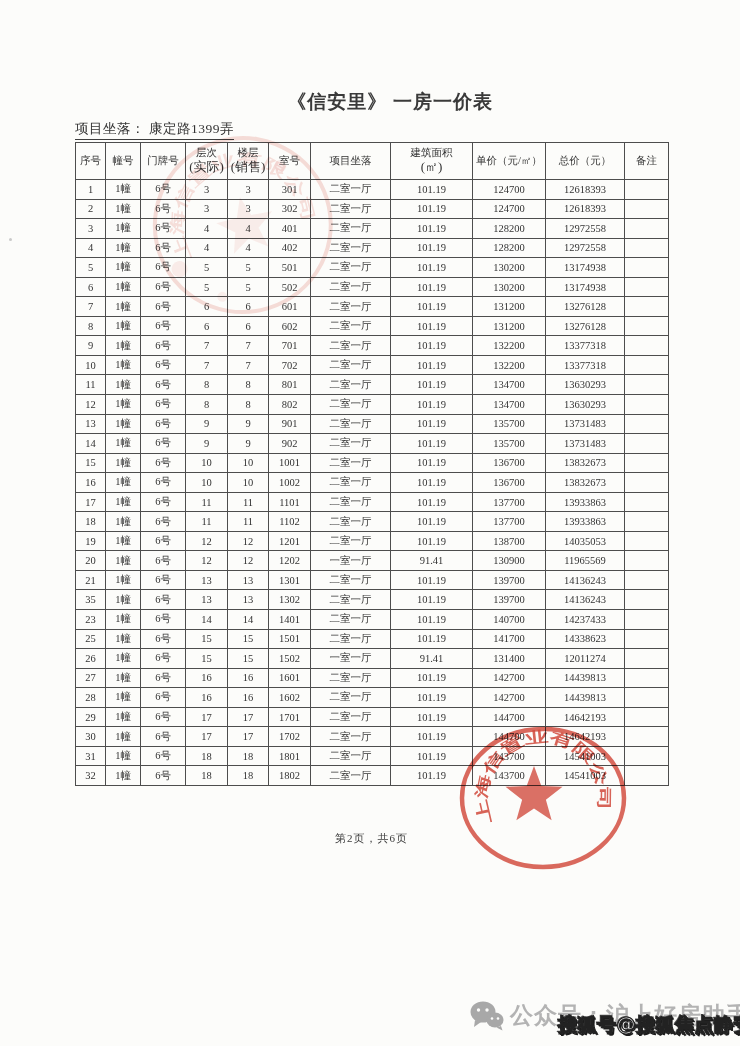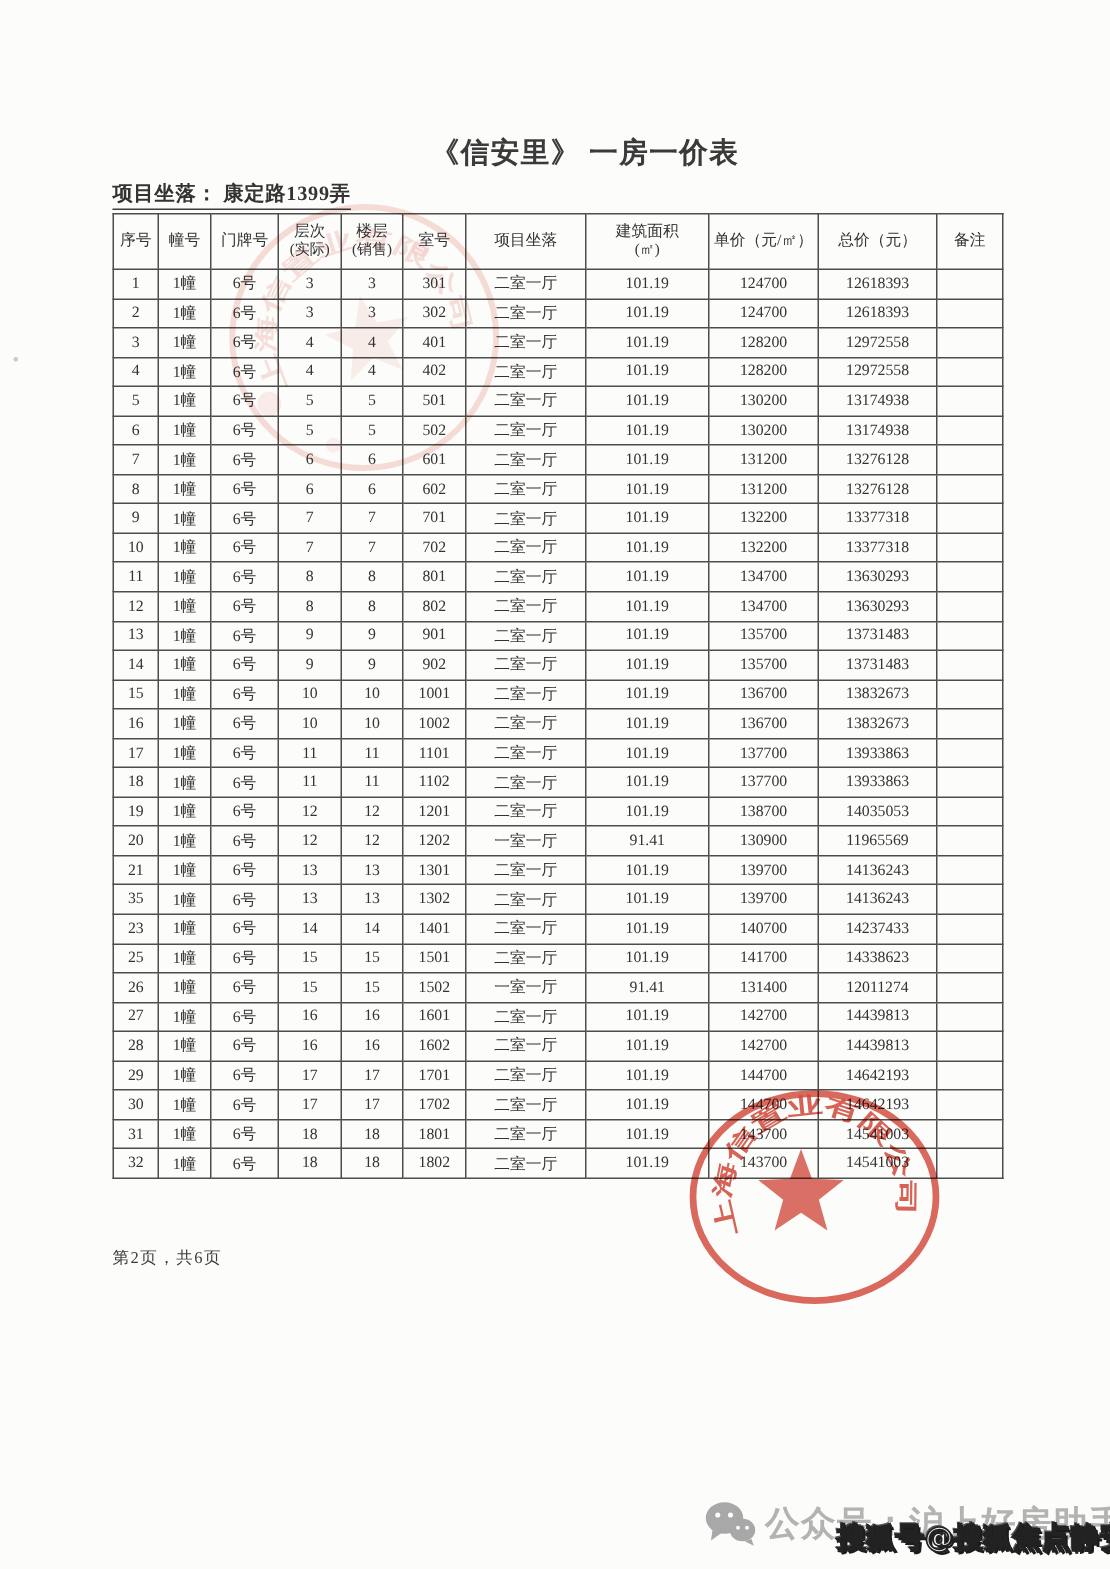--- a/index.html
+++ b/index.html
@@ -9,38 +9,38 @@
     font-family:"Liberation Serif","DejaVu Serif",serif;
     color:#2e2e2e;
   }
   .page{position:absolute;inset:0;}
   .doc-title{
     position:absolute;top:89px;left:0;width:780px;text-align:center;
     font-size:19px;font-weight:bold;letter-spacing:1px;color:#3a3a3a;
   }
   .location-line{
     position:absolute;top:120px;left:75px;
-    font-size:13.5px;font-weight:bold;color:#333;
+    font-size:13.5px;font-weight:normal;color:#333;
     border-bottom:1.2px solid #3d3d3d;padding-bottom:1px;letter-spacing:.5px;
   }
   table.price-table{
     position:absolute;top:142px;left:75px;width:593px;
     border-collapse:collapse;table-layout:fixed;
     font-size:10.5px;color:#333;
   }
   .price-table th,.price-table td{
     border:1px solid #4d4d4d;text-align:center;vertical-align:middle;
     padding:0 1px;font-weight:normal;overflow:hidden;white-space:nowrap;
   }
   .price-table thead th{height:36px;line-height:1.25;font-size:10.5px;}
   .price-table tbody td{height:18.55px;font-size:10.5px;}
   .price-table{border:1.5px solid #3c3c3c;}
-  .hdr-sub{display:block;font-size:10px;}
+  .hdr-sub{display:block;font-size:13px;}
   .page-footer{
-    position:absolute;top:831px;left:75px;width:593px;
+    position:absolute;top:831px;left:75px;width:593px;text-align:center;
     font-size:11px;color:#3c3c3c;letter-spacing:1px;
   }
   .stamp{position:absolute;mix-blend-mode:multiply;pointer-events:none;}
   .stamp-top{left:150px;top:133px;opacity:.55;transform:rotate(-12deg);}
   .stamp-bottom{left:458px;top:726px;}
   .scan-speck{
     position:absolute;left:9px;top:238px;width:3px;height:3px;border-radius:50%;
     background:#bdbdbd;opacity:.8;
   }
   .wm-bar{position:absolute;left:0;top:992px;width:660px;height:54px;}

